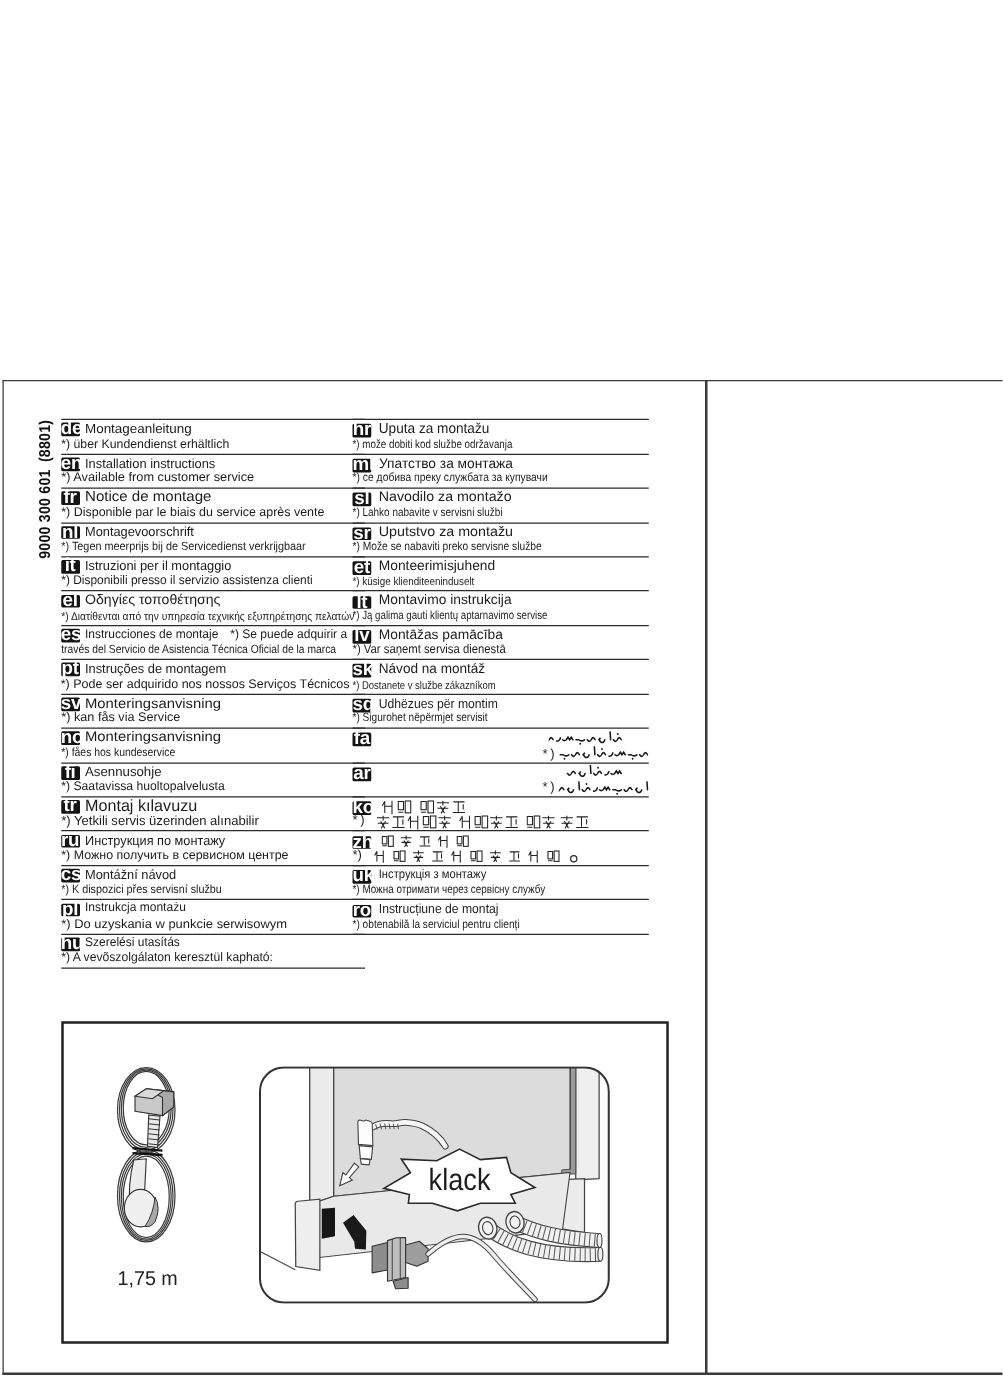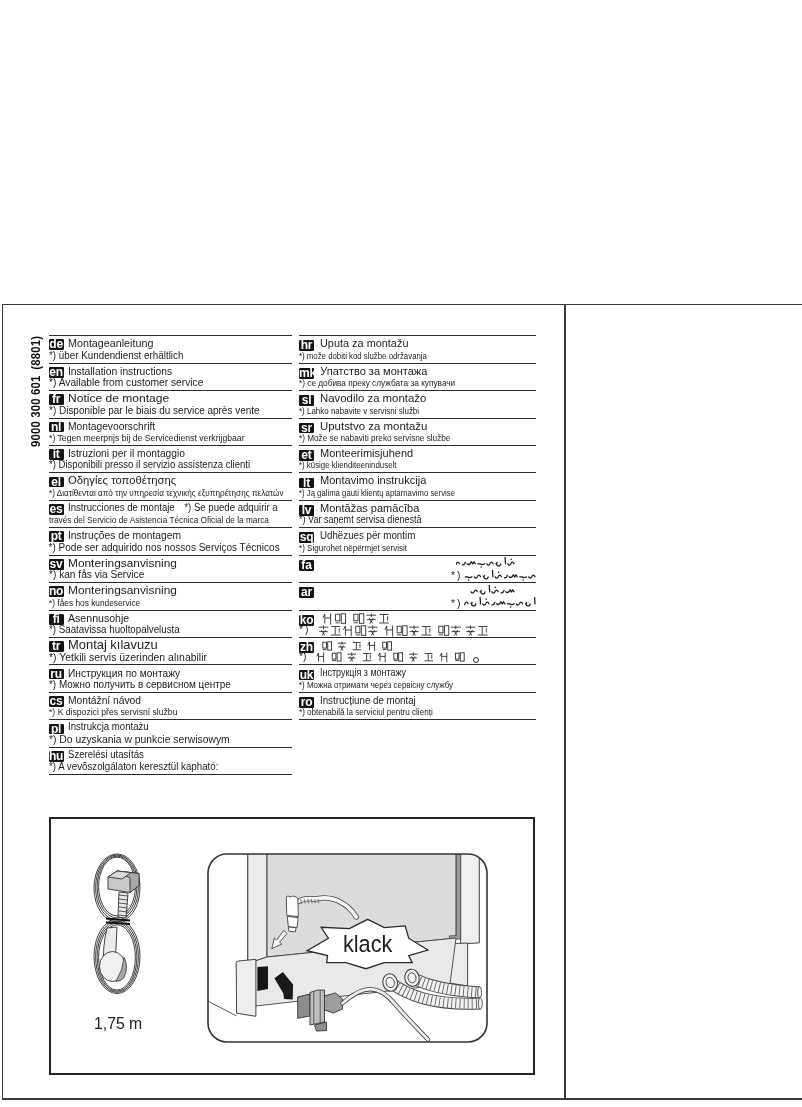--- a/index.html
+++ b/index.html
@@ -3,29 +3,29 @@
 html,body{margin:0;padding:0}
 body{width:802px;height:1107px;position:relative;background:#fff;
  font-family:"Liberation Sans",sans-serif;color:#1c1c1c;overflow:hidden}
 #frame{position:absolute;left:2px;top:303.5px;width:800px;height:793px;
  border-left:1.6px solid #3a3a3a;border-top:1.6px solid #3a3a3a;border-bottom:2.6px solid #3a3a3a}
 #divider{position:absolute;left:564px;top:303.5px;width:1.6px;height:795px;background:#3a3a3a}
 #pn{position:absolute;left:28.5px;top:447px;transform:rotate(-90deg) scaleX(0.9);transform-origin:0 0;
  font-weight:bold;font-size:12.6px;letter-spacing:0.2px;white-space:nowrap;color:#111}
 .col{position:absolute;top:335.2px;border-bottom:1.2px solid #2b2b2b}
 #colL{left:48.6px;width:243.5px}
-#colR{left:299px;width:237.4px}
+#colR{left:282px;width:237.4px}
 .e{height:27.45px;border-top:1.2px solid #2b2b2b;box-sizing:border-box;padding-top:1.1px;position:relative}
 .l1{font-size:10.3px;line-height:12.4px;white-space:nowrap;height:12.4px}
 .l2{font-size:10px;line-height:12.1px;white-space:nowrap;position:relative;height:12.1px}
 #colR .l1{font-size:10.9px}
 #colR .l2{font-size:10.4px}
 .ti,.d{display:inline-block;transform-origin:0 60%;vertical-align:top}
 .tag{display:inline-block;width:15px;height:10.8px;background:#141414;color:#fff;
- font-weight:bold;font-size:12px;line-height:10.6px;text-align:center;border-radius:1.2px;
+ font-weight:bold;font-size:15px;line-height:10.6px;text-align:center;border-radius:1.2px;
  margin-right:4.6px;vertical-align:-2.1px;letter-spacing:-0.2px}
 #colR .tag{margin-right:6.2px}
 .ab{position:absolute}
 .st{font-size:10.4px}
 .stp{font-size:10.4px;position:absolute;left:152px;top:1px}
 #illu{position:absolute;left:49px;top:817px;width:481.5px;height:254px;border:2.2px solid #222}
 #m175{position:absolute;left:94px;top:1016px;font-size:16px;line-height:16px;color:#222;transform:scaleX(0.985);transform-origin:0 0}
 </style></head>
 <body>
 
@@ -123,20 +123,24 @@
       <div class="l1"><span class="tag">et</span><span class="ti" style="font-size:11.00px;transform:scaleX(1.0024)">Monteerimisjuhend</span></div>
       <div class="l2"><span class="d" style="font-size:9.00px;transform:scaleX(0.8733)">*) küsige klienditeeninduselt</span></div>
     </div>
     <div class="e">
       <div class="l1"><span class="tag">lt</span><span class="ti" style="font-size:11.00px;transform:scaleX(1.0049)">Montavimo instrukcija</span></div>
       <div class="l2"><span class="d" style="font-size:9.50px;transform:scaleX(0.8159)">*) Ją galima gauti klientų aptarnavimo servise</span></div>
     </div>
     <div class="e">
       <div class="l1"><span class="tag">lv</span><span class="ti" style="font-size:11.00px;transform:scaleX(1.0022)">Montāžas pamācība</span></div>
       <div class="l2"><span class="d" style="font-size:10.00px;transform:scaleX(0.9050)">*) Var saņemt servisa dienestā</span></div>
+    </div>
+    <div class="e">
+      <div class="l1"><span class="tag">sk</span><span class="ti" style="font-size:11.00px;transform:scaleX(0.9874)">Návod na montáž</span></div>
+      <div class="l2"><span class="d" style="font-size:9.00px;transform:scaleX(0.8414)">*) Dostanete v službe zákazníkom</span></div>
     </div>
     <div class="e">
       <div class="l1"><span class="tag">sq</span><span class="ti" style="font-size:10.50px;transform:scaleX(0.9272)">Udhëzues për montim</span></div>
       <div class="l2"><span class="d" style="font-size:9.50px;transform:scaleX(0.8493)">*) Sigurohet nëpërmjet servisit</span></div>
     </div>
     <div class="e">
       <div class="l1"><span class="tag">fa</span><svg class="ab" style="left:157px;top:1.5px" width="59" height="11" viewBox="0 0 59 11">
           <path d="M58.0 6.8 q-1.6 -3.4 -3.2 0 q-1.4 2.6 -3 0 M49.5 6.8 l-0.4 -6.4 M44.8 6.8 a2.1 2.1 0 1 1 -3.4 -1.6 l-1.4 1.6 M37.1 6.8 q-1.6 -3.4 -3.2 0 q-1.4 2.6 -3 0 M28.6 6.8 q-2.4 1.8 -4.6 0 l-2.2 0 M19.3 6.8 l-1.3 -2 -1.3 2 -1.3 -2 -1.3 2 q-1.6 1.4 -3 0 M9.4 5.3 q-1 3 -3 2.6 M3.5 6.8 q-1.6 -3.4 -3.2 0 q-1.4 2.6 -3 0" stroke="#1a1a1a" stroke-width="1.25" fill="none" stroke-linecap="round"></path>
           <circle cx="55.2" cy="2.2" r="0.75" fill="#1a1a1a"></circle>
           <circle cx="25.2" cy="10.0" r="0.75" fill="#1a1a1a"></circle>

